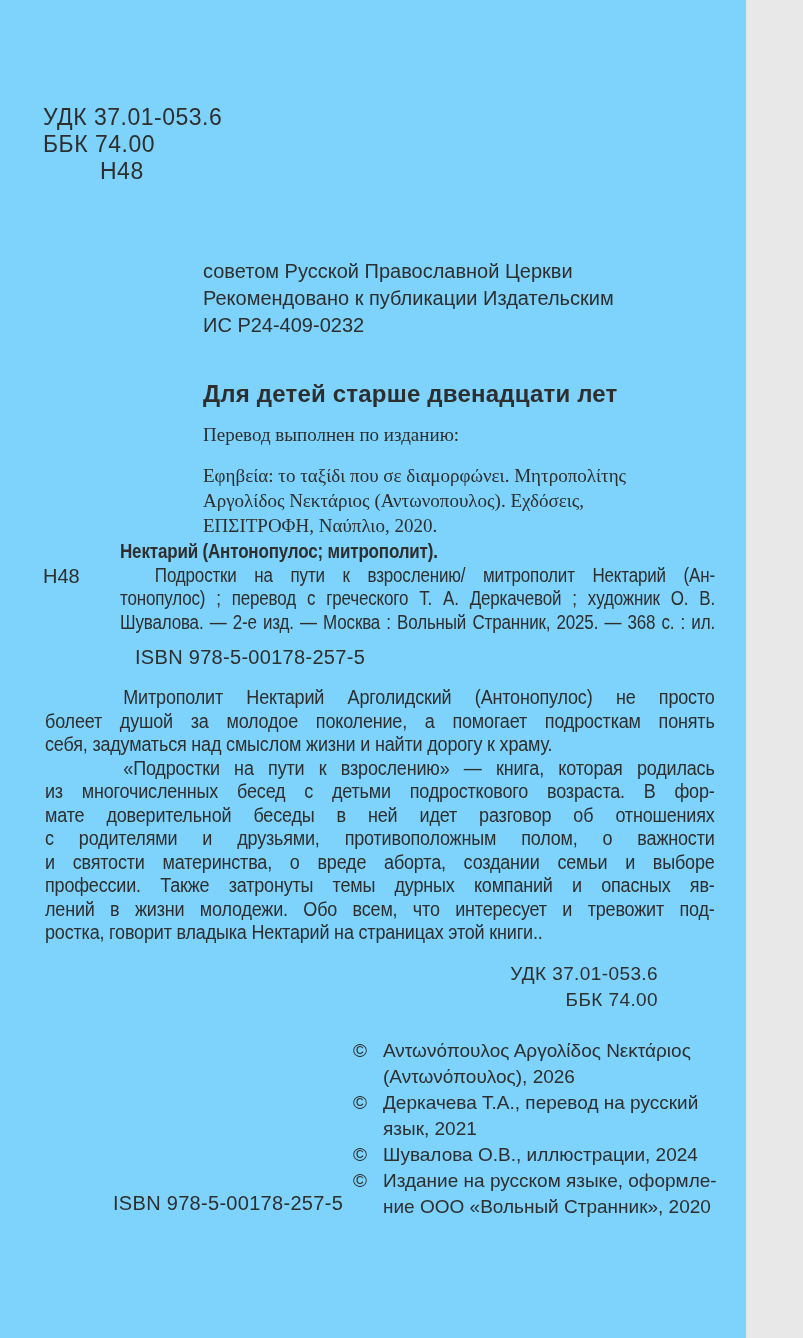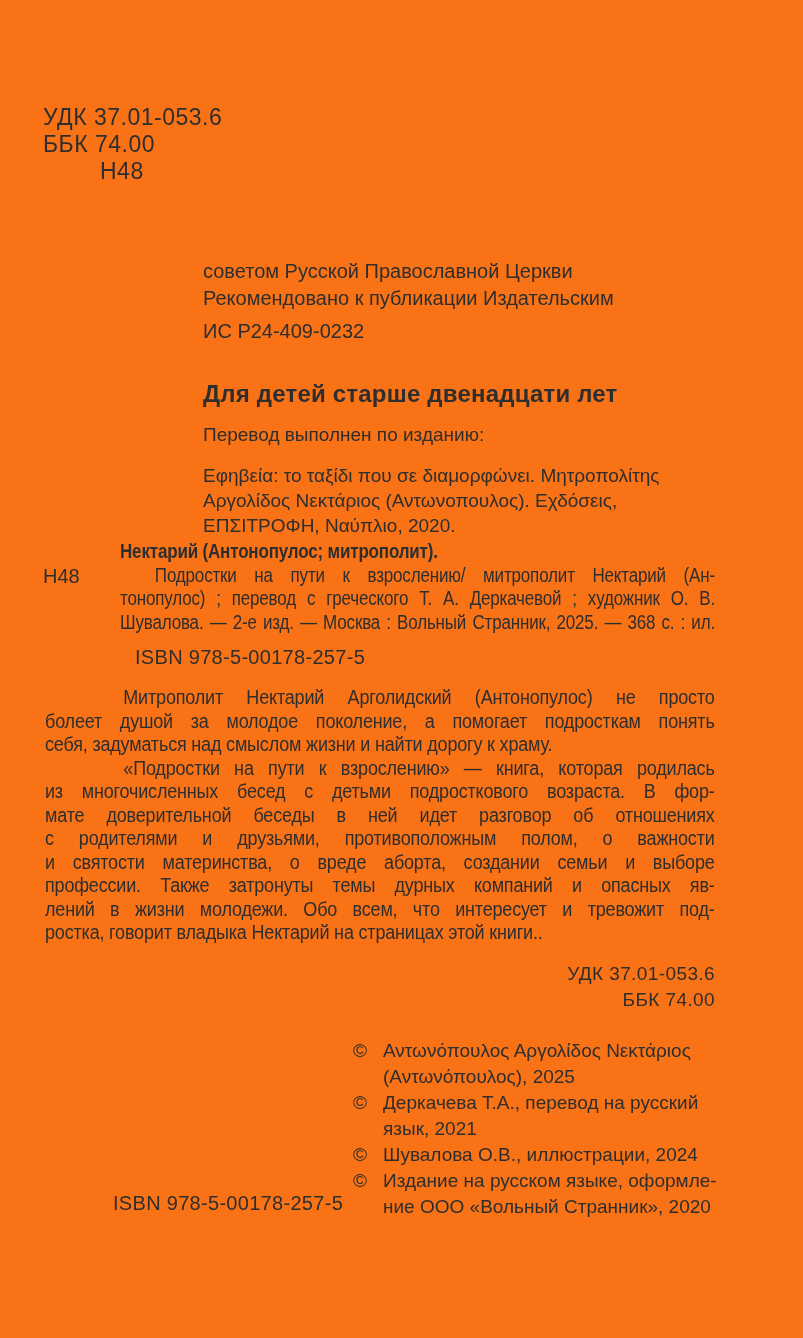--- a/index.html
+++ b/index.html
@@ -1,39 +1,39 @@
 <!DOCTYPE html>
 <html><head>
 <meta charset="utf-8">
 <style>
   html, body { margin: 0; padding: 0; background: #e8e8e8; }
   .page {
     position: relative;
-    width: 803px;
+    width: 746px;
     height: 1338px;
-    background: #f97316;
+    background: #7dd3fc;
     color: #2e2e2e;
     font-family: "Liberation Sans", "DejaVu Sans", sans-serif;
     overflow: hidden;
   }
   .blk { position: absolute; }
 
   
   .codes-top { left: 43px; top: 104px; font-size: 23px; line-height: 27px; letter-spacing: 0.5px; }
   .codes-top .sign { padding-left: 57px; }
 
   
   .recommend { left: 203px; top: 258px; font-size: 20px; line-height: 27px; }
-  .recommend .docnum { margin-top: 6px; }
+  .recommend .docnum { }
 
   
   .age-note { left: 203px; top: 380px; font-size: 24px; font-weight: bold; letter-spacing: 0.2px; }
 
   
-  .translation { left: 203px; top: 422px; font-size: 19px; line-height: 25px; }
+  .translation { left: 203px; top: 422px; font-size: 19px; line-height: 25px; font-family: Liberation Serif, serif; }
   .translation .greek { margin-top: 16px; }
 
   
   .bib-sign { left: 43px; top: 565px; font-size: 20px; }
   .bib { left: 120px; top: 540px; width: 700px; transform: scaleX(0.85); transform-origin: 0 0;
          font-size: 20px; line-height: 23.5px; letter-spacing: -0.2px; }
   .bib .head { font-weight: bold; }
   .jline { text-align: justify; text-align-last: justify; }
   .indent-bib { padding-left: 41px; }
 
@@ -111,21 +111,21 @@
   <div class="blk codes-bottom">
     <div>УДК 37.01-053.6</div>
     <div>ББК 74.00</div>
   </div>
 
   <div class="blk copyrights">
     <div class="c-entry">
       <div class="c-sym">©</div>
       <div class="c-text">
         <div>Αντωνόπουλος Αργολίδος Νεκτάριος</div>
-        <div>(Αντωνόπουλος), 2025</div>
+        <div>(Αντωνόπουλος), 2026</div>
       </div>
     </div>
     <div class="c-entry">
       <div class="c-sym">©</div>
       <div class="c-text">
         <div>Деркачева Т.А., перевод на русский</div>
         <div>язык, 2021</div>
       </div>
     </div>
     <div class="c-entry">

